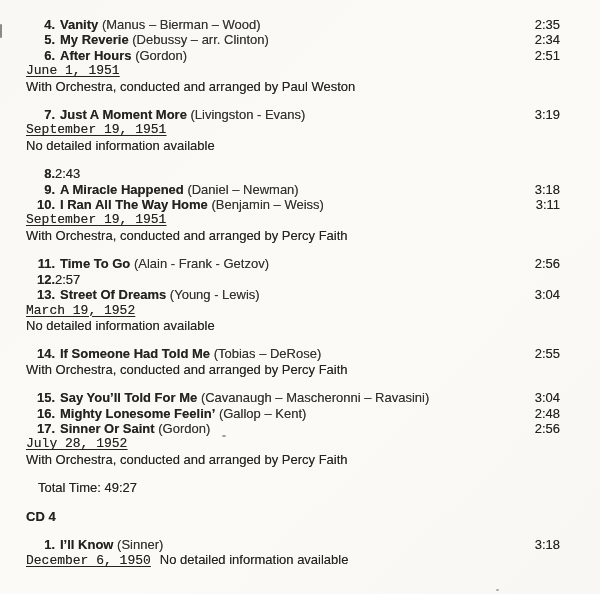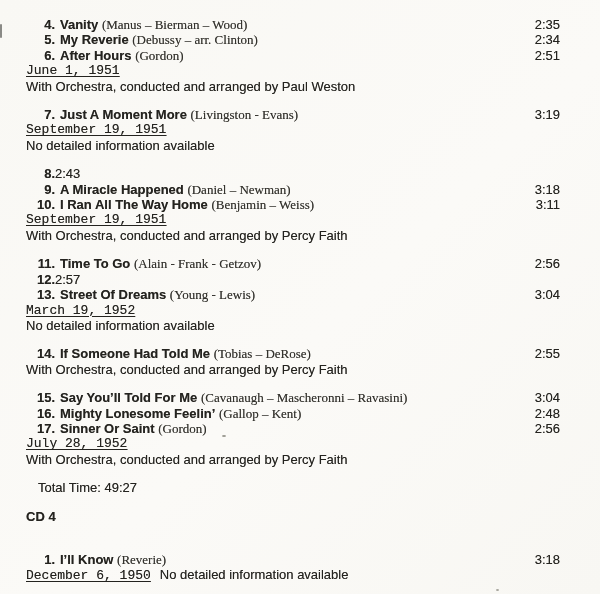--- a/index.html
+++ b/index.html
@@ -24,30 +24,30 @@
   .section { margin-bottom: 13px; }
   .track-row { display: flex; align-items: baseline; }
   .track-num {
     flex: none;
     width: 29px;
     text-align: right;
     font-weight: bold;
   }
   .track-main { flex: 1 1 auto; padding-left: 5px; white-space: nowrap; overflow: hidden; }
   .track-title { font-weight: bold; text-align: right; }
-  .track-credits { font-weight: normal; color: #33322d; font-family: Liberation Serif, serif; }
+  .track-credits { font-weight: normal; color: #33322d; }
   .track-time { flex: none; }
   .date-line { text-decoration: underline; text-underline-offset: 2px; text-decoration-thickness: 1px; font-family: Liberation Mono, monospace; }
   .note-line { }
   .inline-note { text-decoration: none; padding-left: 9px; }
   .total-time { margin: 0 0 13px 12px; }
   .cd-heading {
     font-size: 13px;
     font-weight: bold;
-    margin: 0 0 28px 0;
+    margin: 0 0 13px 0;
     line-height: 15.4px;
   }
   .artifact { position: absolute; pointer-events: none; }
   .edge-mark { left: 0; top: 24px; width: 2px; height: 14px; background: #8a8a86; border-radius: 1px; }
   .speck-1 { left: 222px; top: 435px; width: 4px; height: 2px; background: #9a9890; border-radius: 50%; }
   .speck-2 { left: 496px; top: 589px; width: 3px; height: 2px; background: #a6a49c; border-radius: 50%; }
 </style>
 </head>
 <body>
 
@@ -147,21 +147,21 @@
     </div>
 
   <div class="total-time">Total Time: 49:27</div>
 
   <div class="cd-heading">CD 4</div>
 
   <div id="cd4-sections">
       <div class="section">
         <div class="track-row">
           <span class="track-num">1.</span>
-          <span class="track-main"><span class="track-title">I’ll Know</span> <span class="track-credits">(Reverie)</span></span>
+          <span class="track-main"><span class="track-title">I’ll Know</span> <span class="track-credits">(Sinner)</span></span>
           <span class="track-time">3:18</span>
         </div>
         <div class="note-line"><span class="date-line">December 6, 1950</span><span class="inline-note">No detailed information available</span></div>
       </div>
     </div>
 
   <div class="artifact edge-mark"></div>
   <div class="artifact speck-1"></div>
   <div class="artifact speck-2"></div>
 </div>

